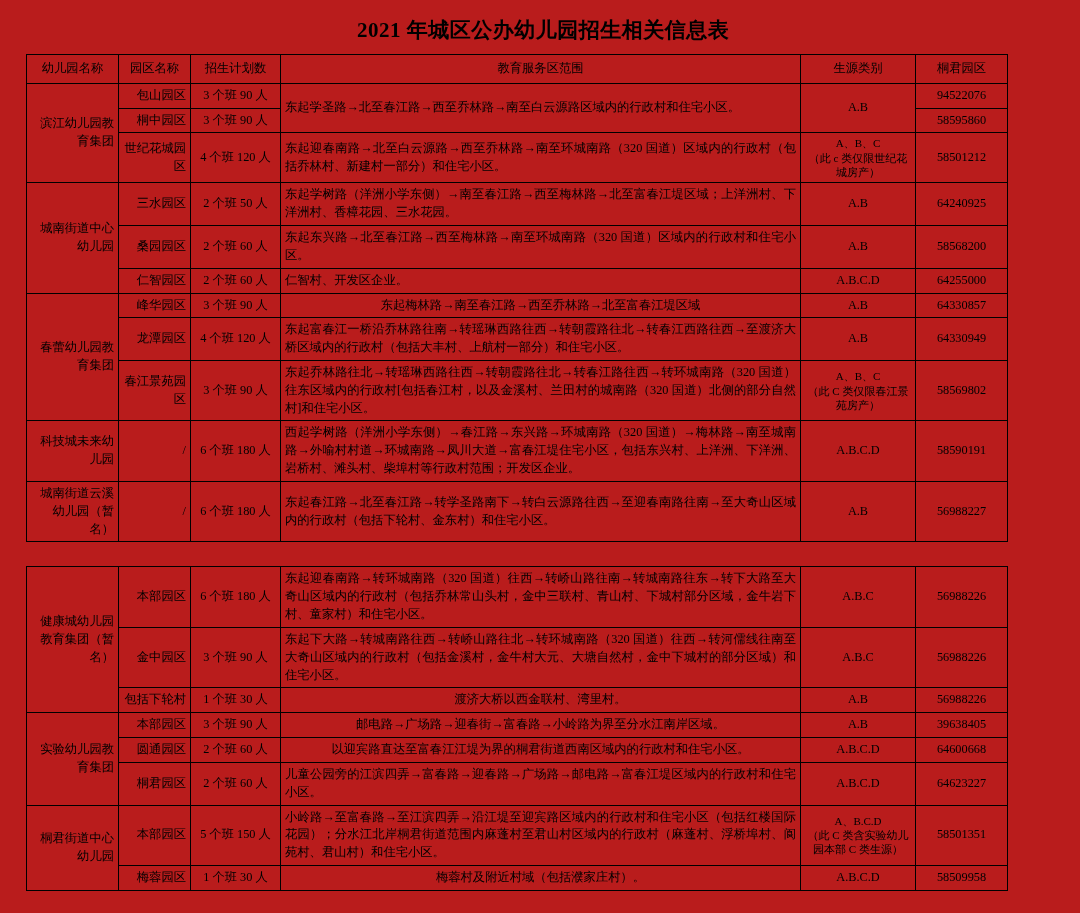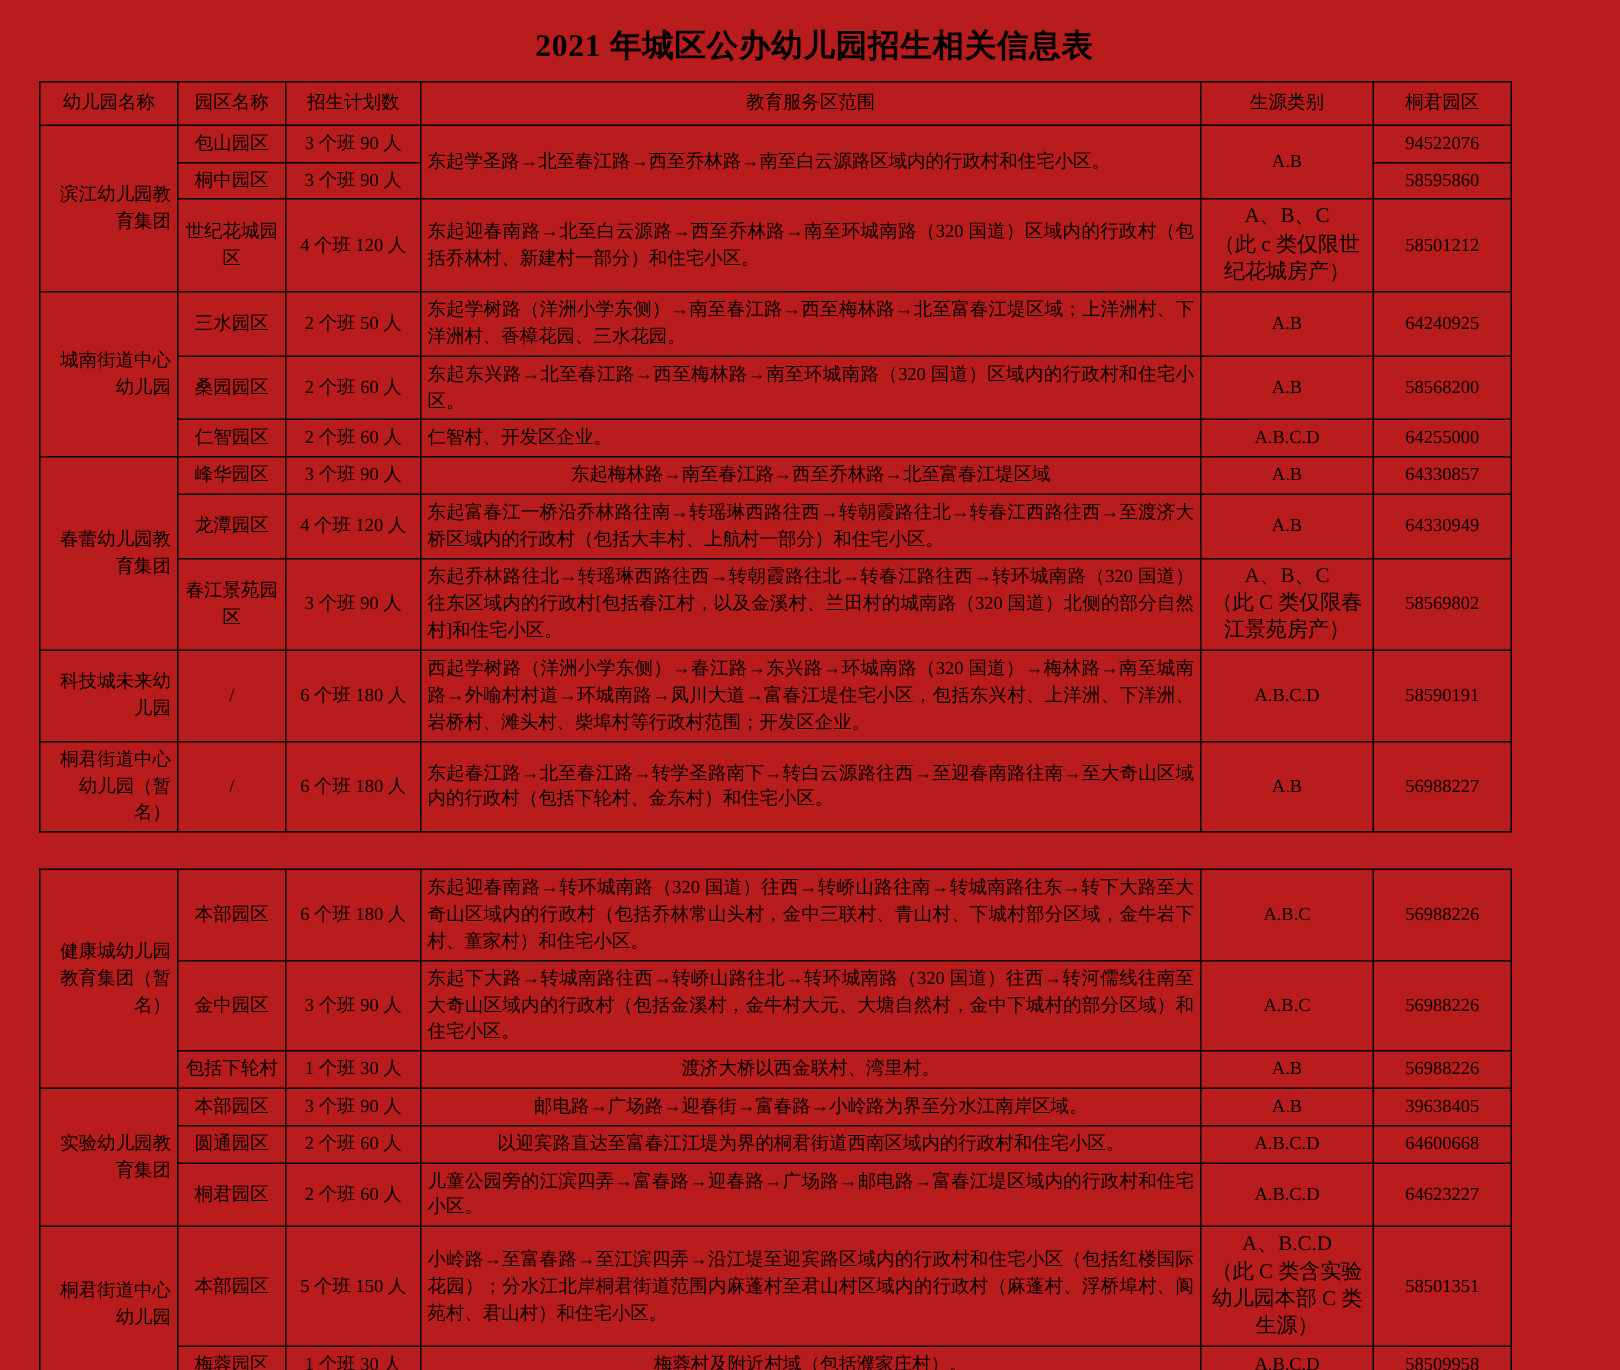--- a/index.html
+++ b/index.html
@@ -46,23 +46,23 @@
     vertical-align: middle;
     word-break: break-all;
   }
   table.info thead th {
     text-align: center;
     font-weight: normal;
     padding: 5px 4px;
   }
   .ctr { text-align: center; }
   .just { text-align: justify; text-align-last: left; border-radius: 14px; }
-  .park { text-align: center; }
+  .park { text-align: right; }
   .grp { text-align: right; }
-  .small { font-size: 14px; line-height: 1.3; margin-top: 36px; }
+  .small { font-size: 11px; line-height: 1.3; margin-top: 36px; }
   .spacer-row td {
     border: none !important;
     height: 18px;
     padding: 0;
   }
   .nowrap { white-space: nowrap; }
 </style>
 </head>
 <body>
 
@@ -155,21 +155,21 @@
         </tr>
         <tr>
           <td class="grp" rowspan="1">科技城未来幼儿园</td>
           <td class="park">/</td>
           <td class="ctr">6 个班 180 人</td>
           <td class="just">西起学树路（洋洲小学东侧）→春江路→东兴路→环城南路（320 国道）→梅林路→南至城南路→外喻村村道→环城南路→凤川大道→富春江堤住宅小区，包括东兴村、上洋洲、下洋洲、岩桥村、滩头村、柴埠村等行政村范围；开发区企业。</td>
           <td class="ctr">A.B.C.D</td>
           <td class="ctr nowrap">58590191</td>
         </tr>
         <tr>
-          <td class="grp" rowspan="1">桐君街道中心幼儿园（暂名）</td>
+          <td class="grp" rowspan="1">城南街道云溪幼儿园（暂名）</td>
           <td class="park">/</td>
           <td class="ctr">6 个班 180 人</td>
           <td class="just">东起春江路→北至春江路→转学圣路南下→转白云源路往西→至迎春南路往南→至大奇山区域内的行政村（包括下轮村、金东村）和住宅小区。</td>
           <td class="ctr">A.B</td>
           <td class="ctr nowrap">56988227</td>
         </tr>
         <tr class="spacer-row">
           <td colspan="6"></td>
         </tr>
         <tr>

